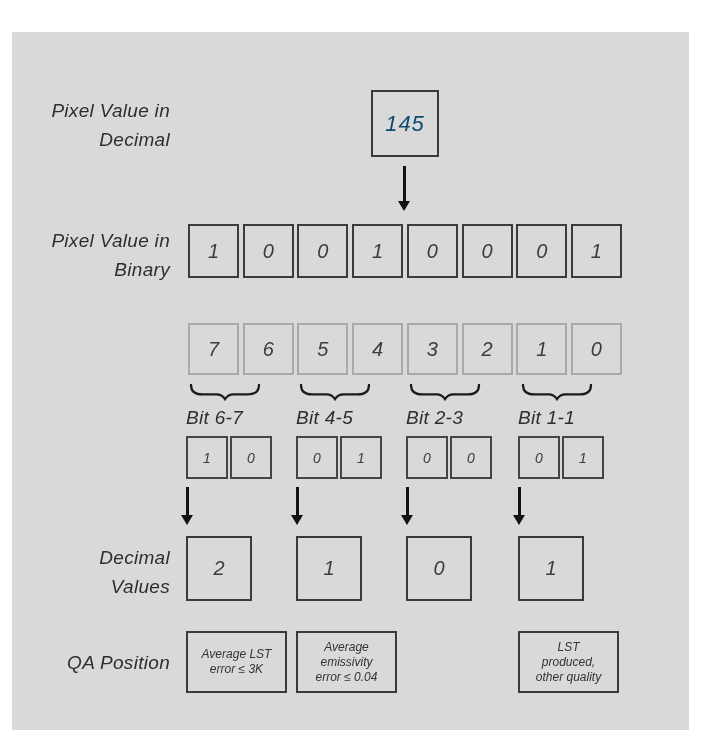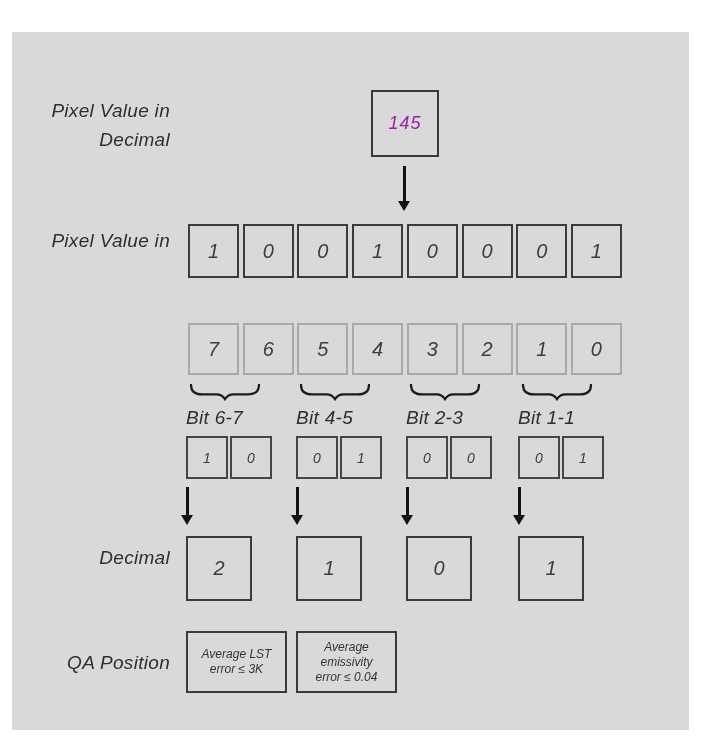--- a/index.html
+++ b/index.html
@@ -14,21 +14,21 @@
   .side-label span { display:block; }
   .lbl-decimal  { top:64px; }
   .lbl-binary   { top:194px; }
   .lbl-bitpos   { top:309px; }
   .lbl-decvals  { top:511px; }
   .lbl-qa       { top:616px; }
 
   
   .value-box { position:absolute; left:359px; top:58px; width:68px; height:67px;
     border:2.5px solid #3a3a3a; display:flex; align-items:center; justify-content:center;
-    font-size:18px; color:#a21caf; letter-spacing:1px; }
+    font-size:22px; color:#0c4a6e; letter-spacing:1px; }
 
   
   .arrow { position:relative; width:2.5px; background:#121212; }
   .arrow::after { content:""; position:absolute; left:50%; bottom:-9px;
     transform:translateX(-50%); width:0; height:0;
     border-left:6px solid transparent; border-right:6px solid transparent;
     border-top:10px solid #121212; }
   .arrow-main { position:absolute; left:391px; top:134px; height:36px; }
 
   
@@ -67,20 +67,21 @@
 
   <div class="side-label lbl-decimal">
     <span>Pixel Value in</span>
     <span>Decimal</span>
   </div>
   <div class="value-box">145</div>
   <div class="arrow arrow-main"></div>
 
   <div class="side-label lbl-binary">
     <span>Pixel Value in</span>
+    <span>Binary</span>
   </div>
   <div class="bit-row row-binary">
     <div class="cell dark">1</div>
     <div class="cell dark">0</div>
     <div class="cell dark">0</div>
     <div class="cell dark">1</div>
     <div class="cell dark">0</div>
     <div class="cell dark">0</div>
     <div class="cell dark">0</div>
     <div class="cell dark">1</div>
@@ -92,20 +93,21 @@
     <div class="cell light">5</div>
     <div class="cell light">4</div>
     <div class="cell light">3</div>
     <div class="cell light">2</div>
     <div class="cell light">1</div>
     <div class="cell light">0</div>
   </div>
 
   <div class="side-label lbl-decvals">
     <span>Decimal</span>
+    <span>Values</span>
   </div>
   <div class="side-label lbl-qa">
     <span>QA Position</span>
   </div>
 
   <div class="col col-1">
     <svg class="brace" viewBox="0 0 78 18">
       <path d="M3,1 C3,8 8,11 15,11 L30,11 C35,11 37,13 39,16 C41,13 43,11 48,11 L63,11 C70,11 75,8 75,1" fill="none" stroke="#1c1c1c" stroke-width="2.4" stroke-linecap="round"></path>
     </svg>
     <div class="group-label">Bit 6-7</div>
@@ -157,15 +159,20 @@
     <svg class="brace" viewBox="0 0 78 18">
       <path d="M3,1 C3,8 8,11 15,11 L30,11 C35,11 37,13 39,16 C41,13 43,11 48,11 L63,11 C70,11 75,8 75,1" fill="none" stroke="#1c1c1c" stroke-width="2.4" stroke-linecap="round"></path>
     </svg>
     <div class="group-label">Bit 1-1</div>
     <div class="pair">
       <div class="pair-cell">0</div>
       <div class="pair-cell">1</div>
     </div>
     <div class="arrow"></div>
     <div class="dec-box">1</div>
+    <div class="qa-box">
+      <span>LST</span>
+      <span>produced,</span>
+      <span>other quality</span>
+    </div>
   </div>
 
 </div>
 
 </body></html>

